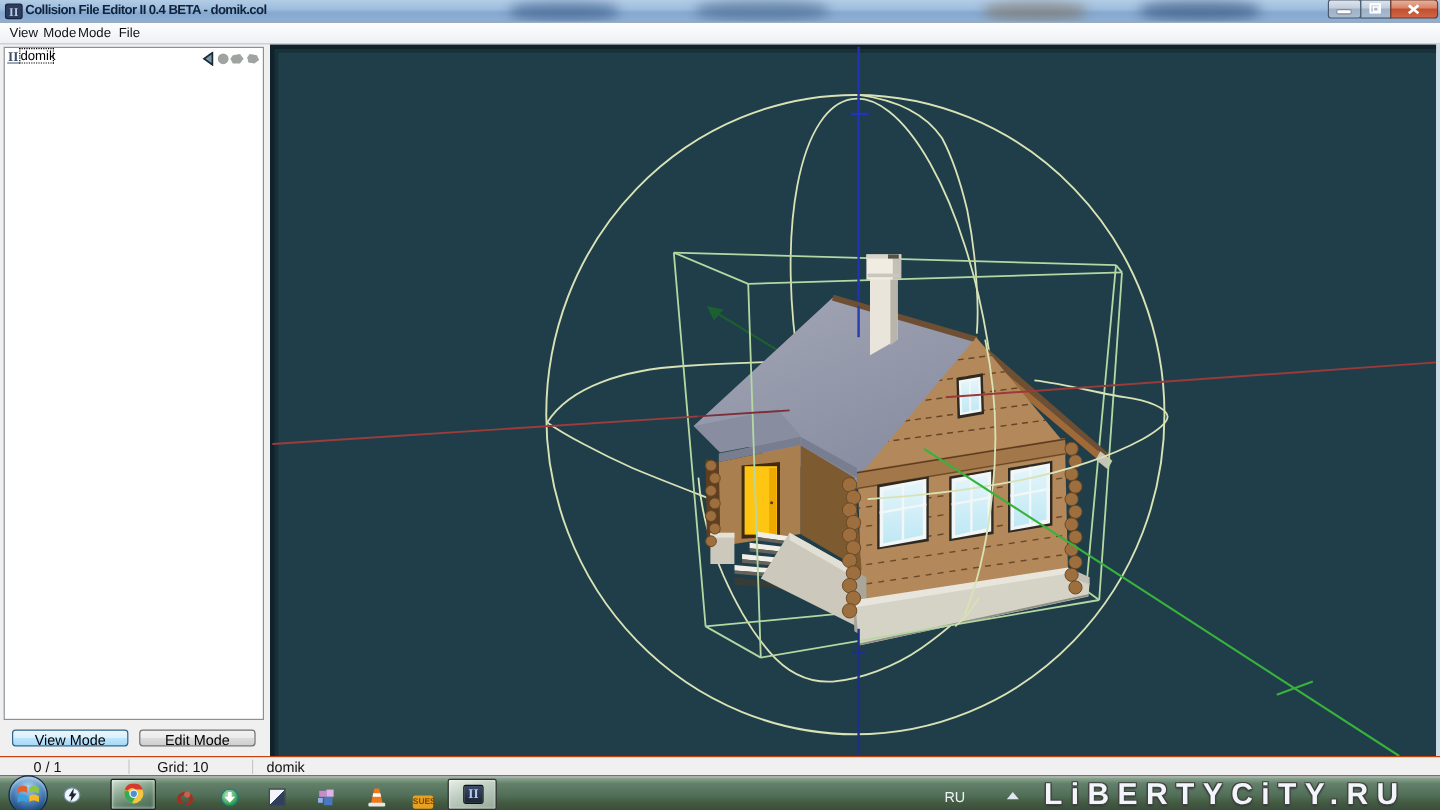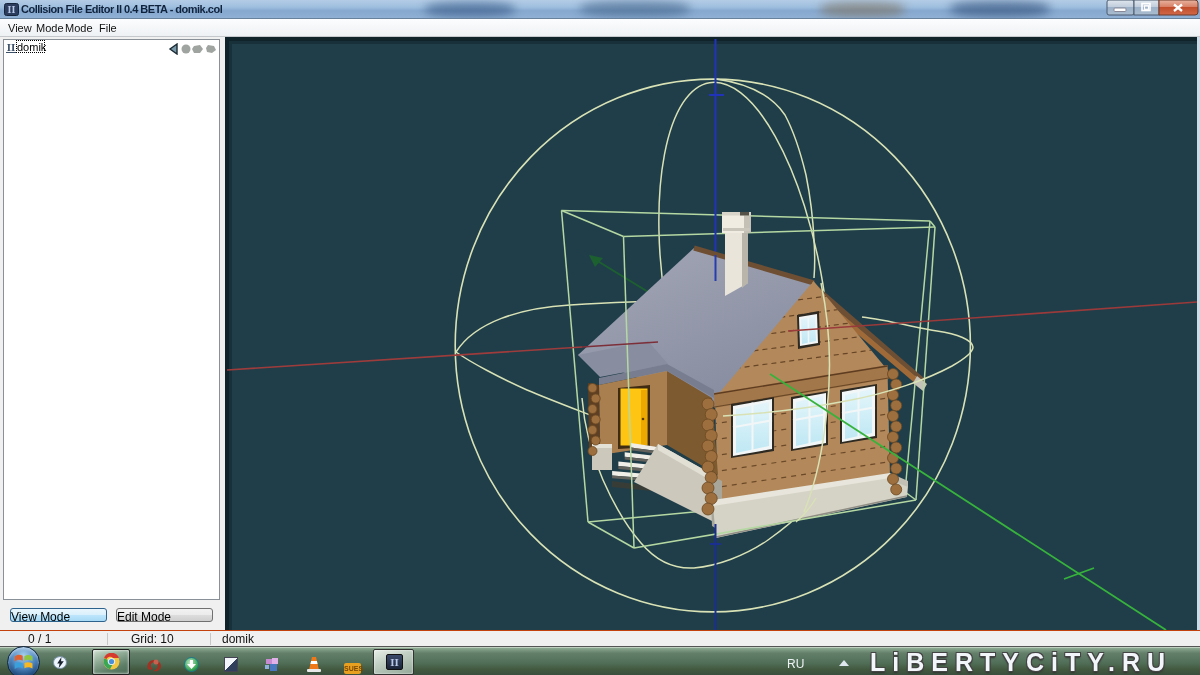--- a/index.html
+++ b/index.html
@@ -5,21 +5,21 @@
 #titlebar { position:absolute; left:0; top:0; width:1200px; height:19px;
   background:linear-gradient(180deg,#b4cce6 0%,#9ebede 40%,#86a8cf 60%,#90b0d4 100%); border-bottom:1px solid #68829e; overflow:hidden; }
 .blob { position:absolute; filter:blur(5px); border-radius:40%; opacity:0.55; }
 #titletext { position:absolute; left:21px; top:3px; font-size:11px; font-weight:bold; letter-spacing:-0.5px; color:#10233d; }
 #winbtns { position:absolute; right:1px; top:0; width:93px; height:16px; }
 #menubar { position:absolute; left:0; top:19px; width:1200px; height:18px;
   background:linear-gradient(180deg,#fcfdfe,#eef1f4); border-bottom:1px solid #c5c9cd; font-size:11px; color:#111; }
 #menubar span { position:absolute; top:3px; }
 #leftpanel { position:absolute; left:3px; top:39px; width:217px; height:561px; background:#fff; border:1px solid #8a9097; }
 #viewport { position:absolute; left:225px; top:37px; width:972px; height:593px; }
-.btn { position:absolute; top:608px; height:14px; font-size:12px; color:#000; text-align:left; line-height:17px;
+.btn { position:absolute; top:608px; height:14px; font-size:12px; color:#000; text-align:center; line-height:17px;
   border-radius:3px; border:1px solid #707070; background:linear-gradient(180deg,#f2f2f2,#ebebeb 50%,#dddddd 50%,#cfcfcf); }
 #statusbar { position:absolute; left:0; top:630px; width:1200px; height:16px; background:#f0f0f0; border-top:1px solid #c2410c; font-size:12px; color:#111; }
 #taskbar { position:absolute; left:0; top:646px; width:1200px; height:29px;
   background:linear-gradient(180deg,#e8eee6 0%,#8ba890 4%,#637f6a 22%,#527059 55%,#42593f 80%,#3a4f3e 100%); border-top:1px solid #555; }
 </style></head><body>
 <div id="titlebar">
   <div class="blob" style="left:425px;top:2px;width:90px;height:15px;background:#274a78;"></div>
   <div class="blob" style="left:580px;top:1px;width:110px;height:16px;background:#3a5a80;"></div>
   <div class="blob" style="left:820px;top:2px;width:85px;height:15px;background:#7a6a52;"></div>
   <div class="blob" style="left:950px;top:1px;width:100px;height:16px;background:#22406c;"></div>

